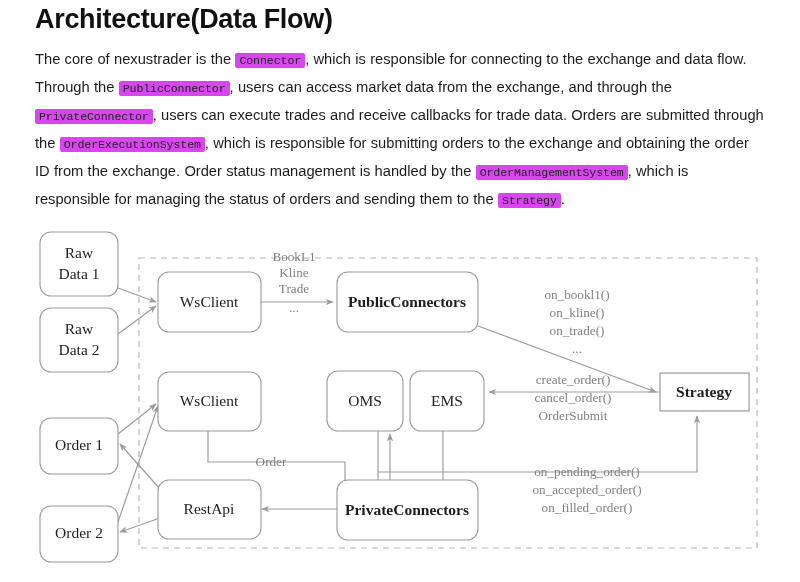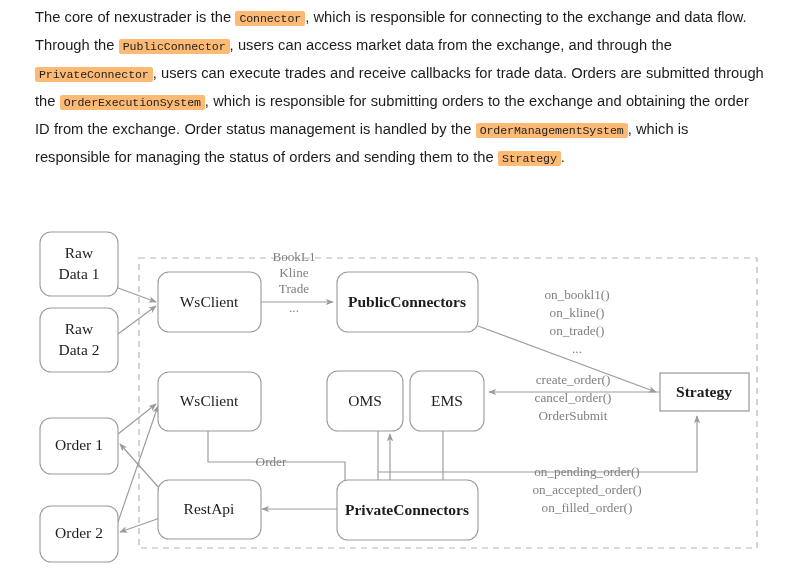--- a/index.html
+++ b/index.html
@@ -38,21 +38,21 @@
     font-size: 14.7px;
     line-height: 26px;
     color: #1c1c1c;
     margin: 0;
     text-align: left;
     word-spacing: 0.2px;
   }
   code.inline {
     font-family: "Liberation Mono", "DejaVu Sans Mono", monospace;
     font-size: 11.6px;
-    background: #fdba74;
+    background: #d946ef;
     border-radius: 2px;
     padding: 1px 4px 1px 4px;
     color: #222222;
     white-space: nowrap;
     letter-spacing: -0.1px;
   }
 
   
   .diagram {
     position: absolute;
@@ -99,20 +99,21 @@
     fill: none;
     stroke: #b5b5b5;
     stroke-width: 1.2;
     stroke-dasharray: 6 5;
   }
 </style>
 </head>
 <body>
 
 <div class="article">
+  <h1 class="page-title">Architecture(Data Flow)</h1>
 
   <p class="para"><span>The core of nexustrader is the </span><code class="inline">Connector</code><span>, which is responsible for connecting to the exchange and data flow. Through the </span><code class="inline">PublicConnector</code><span>, users can access market data from the exchange, and through the </span><code class="inline">PrivateConnector</code><span>, users can execute trades and receive callbacks for trade data. Orders are submitted through the </span><code class="inline">OrderExecutionSystem</code><span>, which is responsible for submitting orders to the exchange and obtaining the order ID from the exchange. Order status management is handled by the </span><code class="inline">OrderManagementSystem</code><span>, which is responsible for managing the status of orders and sending them to the </span><code class="inline">Strategy</code><span>.</span></p>
 </div>
 
 <div class="diagram">
 <svg width="800" height="360" viewBox="0 0 800 360" xmlns="http://www.w3.org/2000/svg">
   <defs>
     <marker id="arrow" viewBox="0 0 10 10" refX="9" refY="5" markerWidth="7" markerHeight="7" orient="auto-start-reverse">
       <path d="M 0 1 L 10 5 L 0 9 L 2.6 5 z" fill="#9b9b9b"></path>
     </marker>

